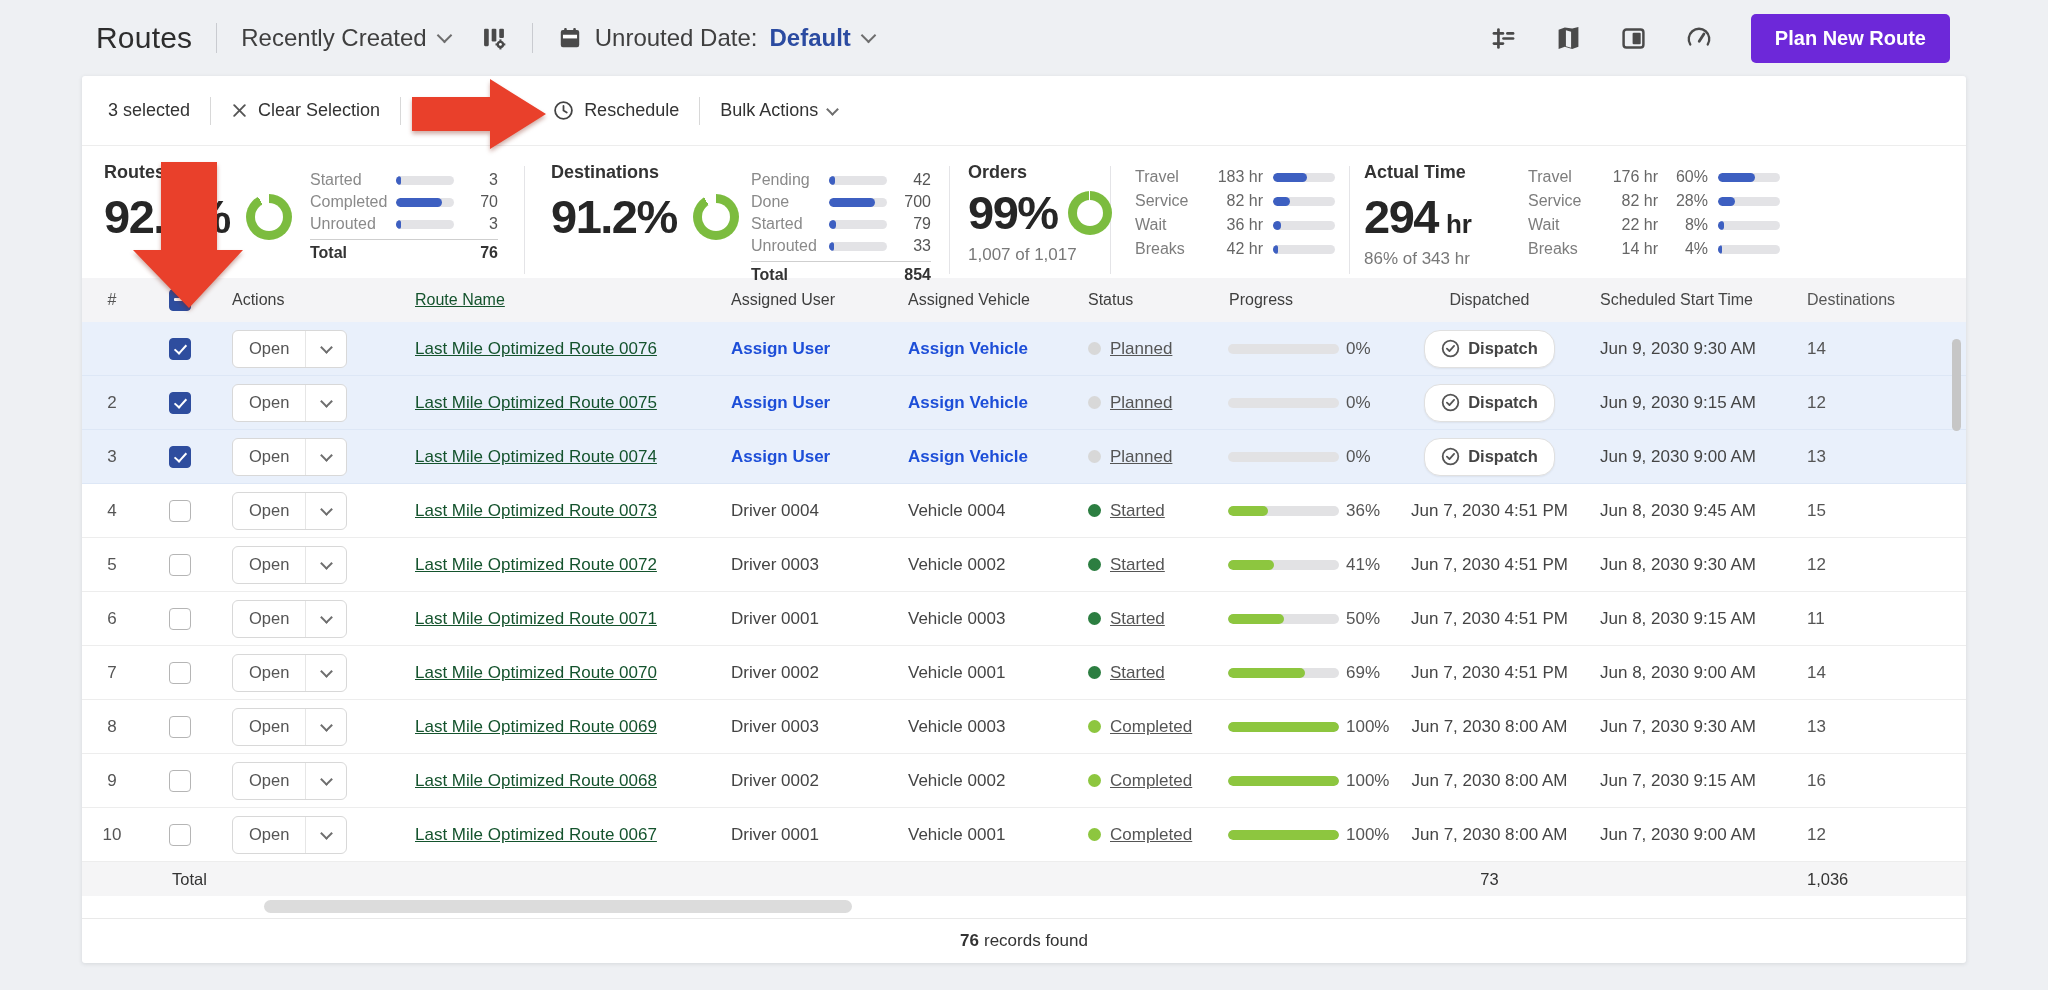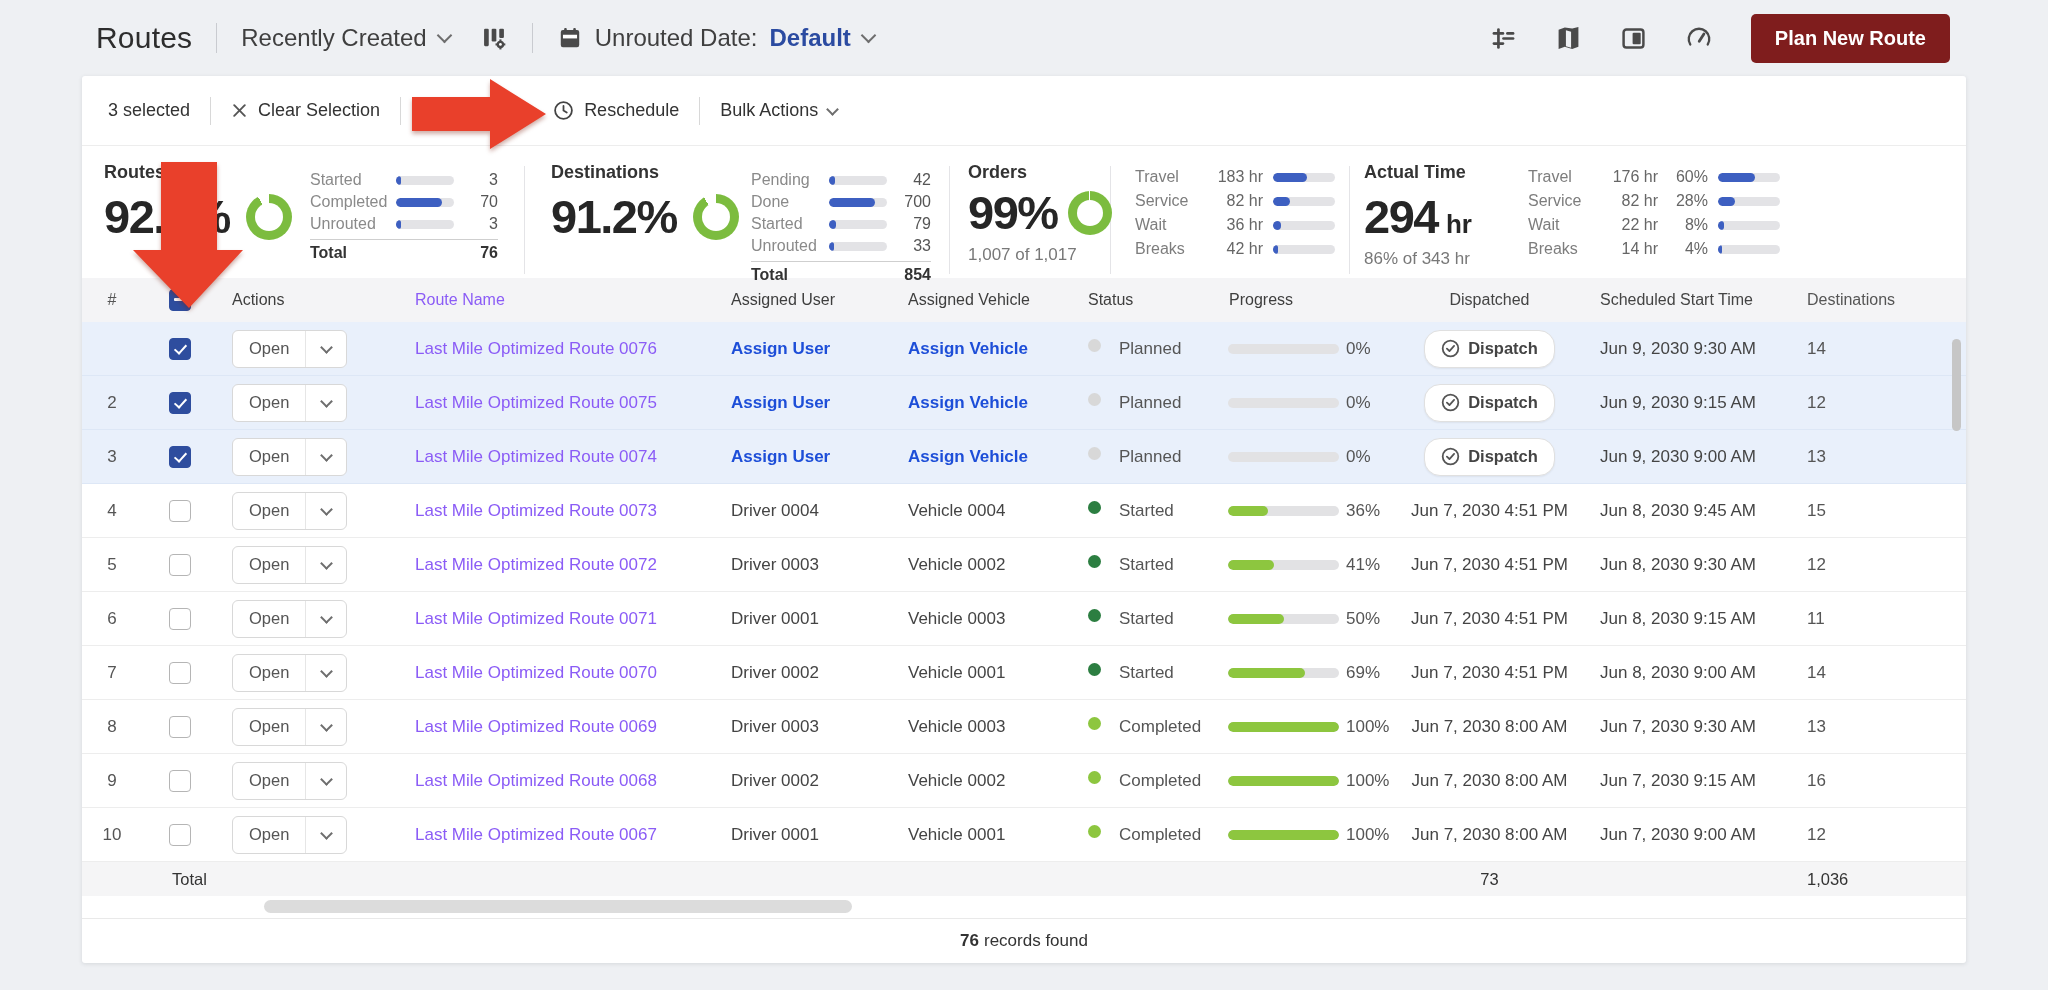--- a/index.html
+++ b/index.html
@@ -14,21 +14,21 @@
   .tb-left,.tb-right{display:flex;align-items:center;}
   .tb-title{font-size:30px;color:#2d2d2d;letter-spacing:.2px;}
   .vsep{width:1px;height:30px;background:#c9cbd0;margin:0 24px;flex:none;}
   .dd{display:flex;align-items:center;gap:12px;font-size:24px;color:#3f3f3f;cursor:pointer;}
   .chev{width:9px;height:9px;border-right:2px solid #6e6e6e;border-bottom:2px solid #6e6e6e;
     display:inline-block;transform:rotate(45deg);margin-top:-5px;}
   .chev.sm{width:7px;height:7px;margin-top:-3px;}
   .link-blue{color:#2b4ba1;font-weight:700;}
   .icon-btn{display:flex;align-items:center;cursor:pointer;flex:none;}
   .tb-right{gap:38px;}
-  .plan-btn{background:#7f1d1d;color:#fff;font-size:20px;font-weight:700;border:none;
+  .plan-btn{background:#6d28d9;color:#fff;font-size:20px;font-weight:700;border:none;
     border-radius:5px;padding:13px 24px;cursor:pointer;font-family:inherit;}
   
   .card{position:absolute;left:82px;top:76px;width:1884px;background:#fff;border-radius:3px;
     box-shadow:0 1px 4px rgba(40,50,60,.12);--cols:60px 76px 180px 318px 178px 182px 140px 171px 205px 190px 1fr;}
   
   .selbar{height:70px;display:flex;align-items:center;padding:0 26px;border-bottom:1px solid #ededed;box-sizing:border-box;}
   .selbar .item{font-size:18px;color:#333;display:flex;align-items:center;gap:10px;cursor:pointer;white-space:nowrap;}
   .selbar .vsep{height:28px;margin:0 20px;background:#d8d8d8;}
   .reschedule{margin-left:132px;}
   
@@ -62,24 +62,24 @@
   .tl-val,.tl-pct{color:#666;text-align:right;white-space:nowrap;}
   
   .thead,.trow,.total-row{display:grid;grid-template-columns:var(--cols);align-items:center;
     box-sizing:border-box;padding-right:14px;}
   .thead{height:44px;background:#f4f4f6;font-size:16px;color:#3e3e3e;}
   .trow{height:54px;border-bottom:1px solid #ededed;font-size:17px;color:#444;background:#fff;}
   .trow.sel{background:#e9f0fb;border-bottom:1px solid #dde7f6;}
   .c-num{text-align:center;color:#555;}
   .c-cb{display:flex;justify-content:center;}
   .c-actions{padding-left:14px;}
-  .c-route{padding-left:17px;color:#8b5cf6;white-space:nowrap;}
+  .c-route{padding-left:17px;color:#14532d;white-space:nowrap;text-decoration:underline;}
   .c-user{padding-left:15px;}
   .c-vehicle{padding-left:14px;}
-  .c-status{padding-left:12px;display:flex;align-items:flex-start;gap:18px;color:#555;}
+  .c-status{padding-left:12px;display:flex;align-items:center;gap:9px;color:#555;text-decoration:underline;}
   .c-progress{padding-left:12px;display:flex;align-items:center;gap:7px;color:#555;}
   .c-dispatched{display:flex;justify-content:center;color:#444;white-space:nowrap;}
   .c-scheduled{padding-left:8px;color:#444;white-space:nowrap;}
   .c-dest{padding-left:25px;color:#555;}
   .cb{width:22px;height:22px;border-radius:4px;border:1.5px solid #b5b5b5;background:#fff;
     box-sizing:border-box;position:relative;cursor:pointer;display:inline-block;}
   .cb.on,.cb.ind{background:#2e4d9e;border-color:#2e4d9e;}
   .cb.on::after{content:"";position:absolute;left:7px;top:3px;width:5px;height:10px;
     border:solid #fff;border-width:0 2.5px 2.5px 0;transform:rotate(42deg);}
   .cb.ind::after{content:"";position:absolute;left:4px;top:8px;width:11px;height:3px;background:#fff;border-radius:1px;}

